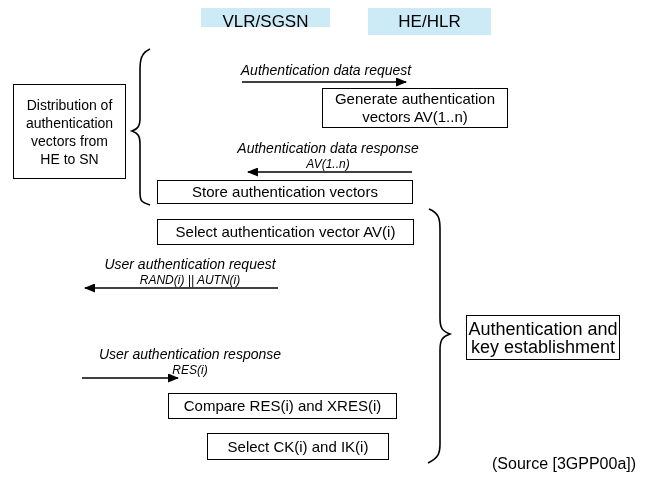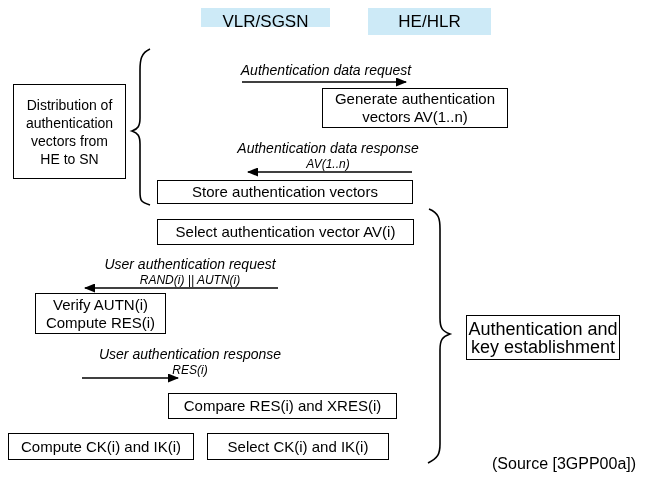--- a/index.html
+++ b/index.html
@@ -102,32 +102,25 @@
   </div>
 
   <div class="box" style="left:157px; top:180px; width:256px; height:24px;">
     <span>Store authentication vectors</span>
   </div>
 
   <div class="box" style="left:157px; top:219px; width:257px; height:26px;">
     <span>Select authentication vector AV(i)</span>
   </div>
 
-  <div class="box" style="left:35px; top:293px; width:131px; height:41px;">
-    <span>Verify AUTN(i)
-Compute RES(i)</span>
-  </div>
 
   <div class="box" style="left:168px; top:393px; width:229px; height:26px;">
     <span>Compare RES(i) and XRES(i)</span>
   </div>
 
-  <div class="box" style="left:8px; top:433px; width:186px; height:27px;">
-    <span>Compute CK(i) and IK(i)</span>
-  </div>
 
   <div class="box" style="left:207px; top:433px; width:182px; height:27px;">
     <span>Select CK(i) and IK(i)</span>
   </div>
 
   <div class="msg-label" style="left:230px; top:62px; width:192px;">
     <span>Authentication data request</span>
   </div>
 
   <div class="msg-label" style="left:228px; top:140px; width:200px;">

